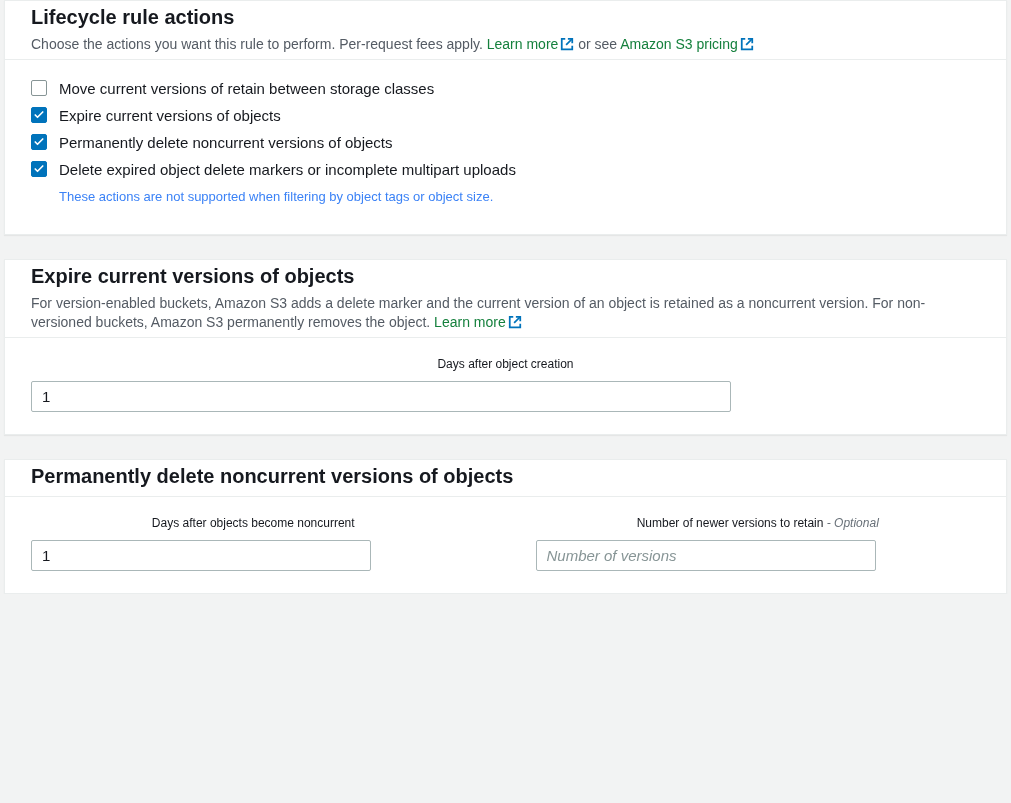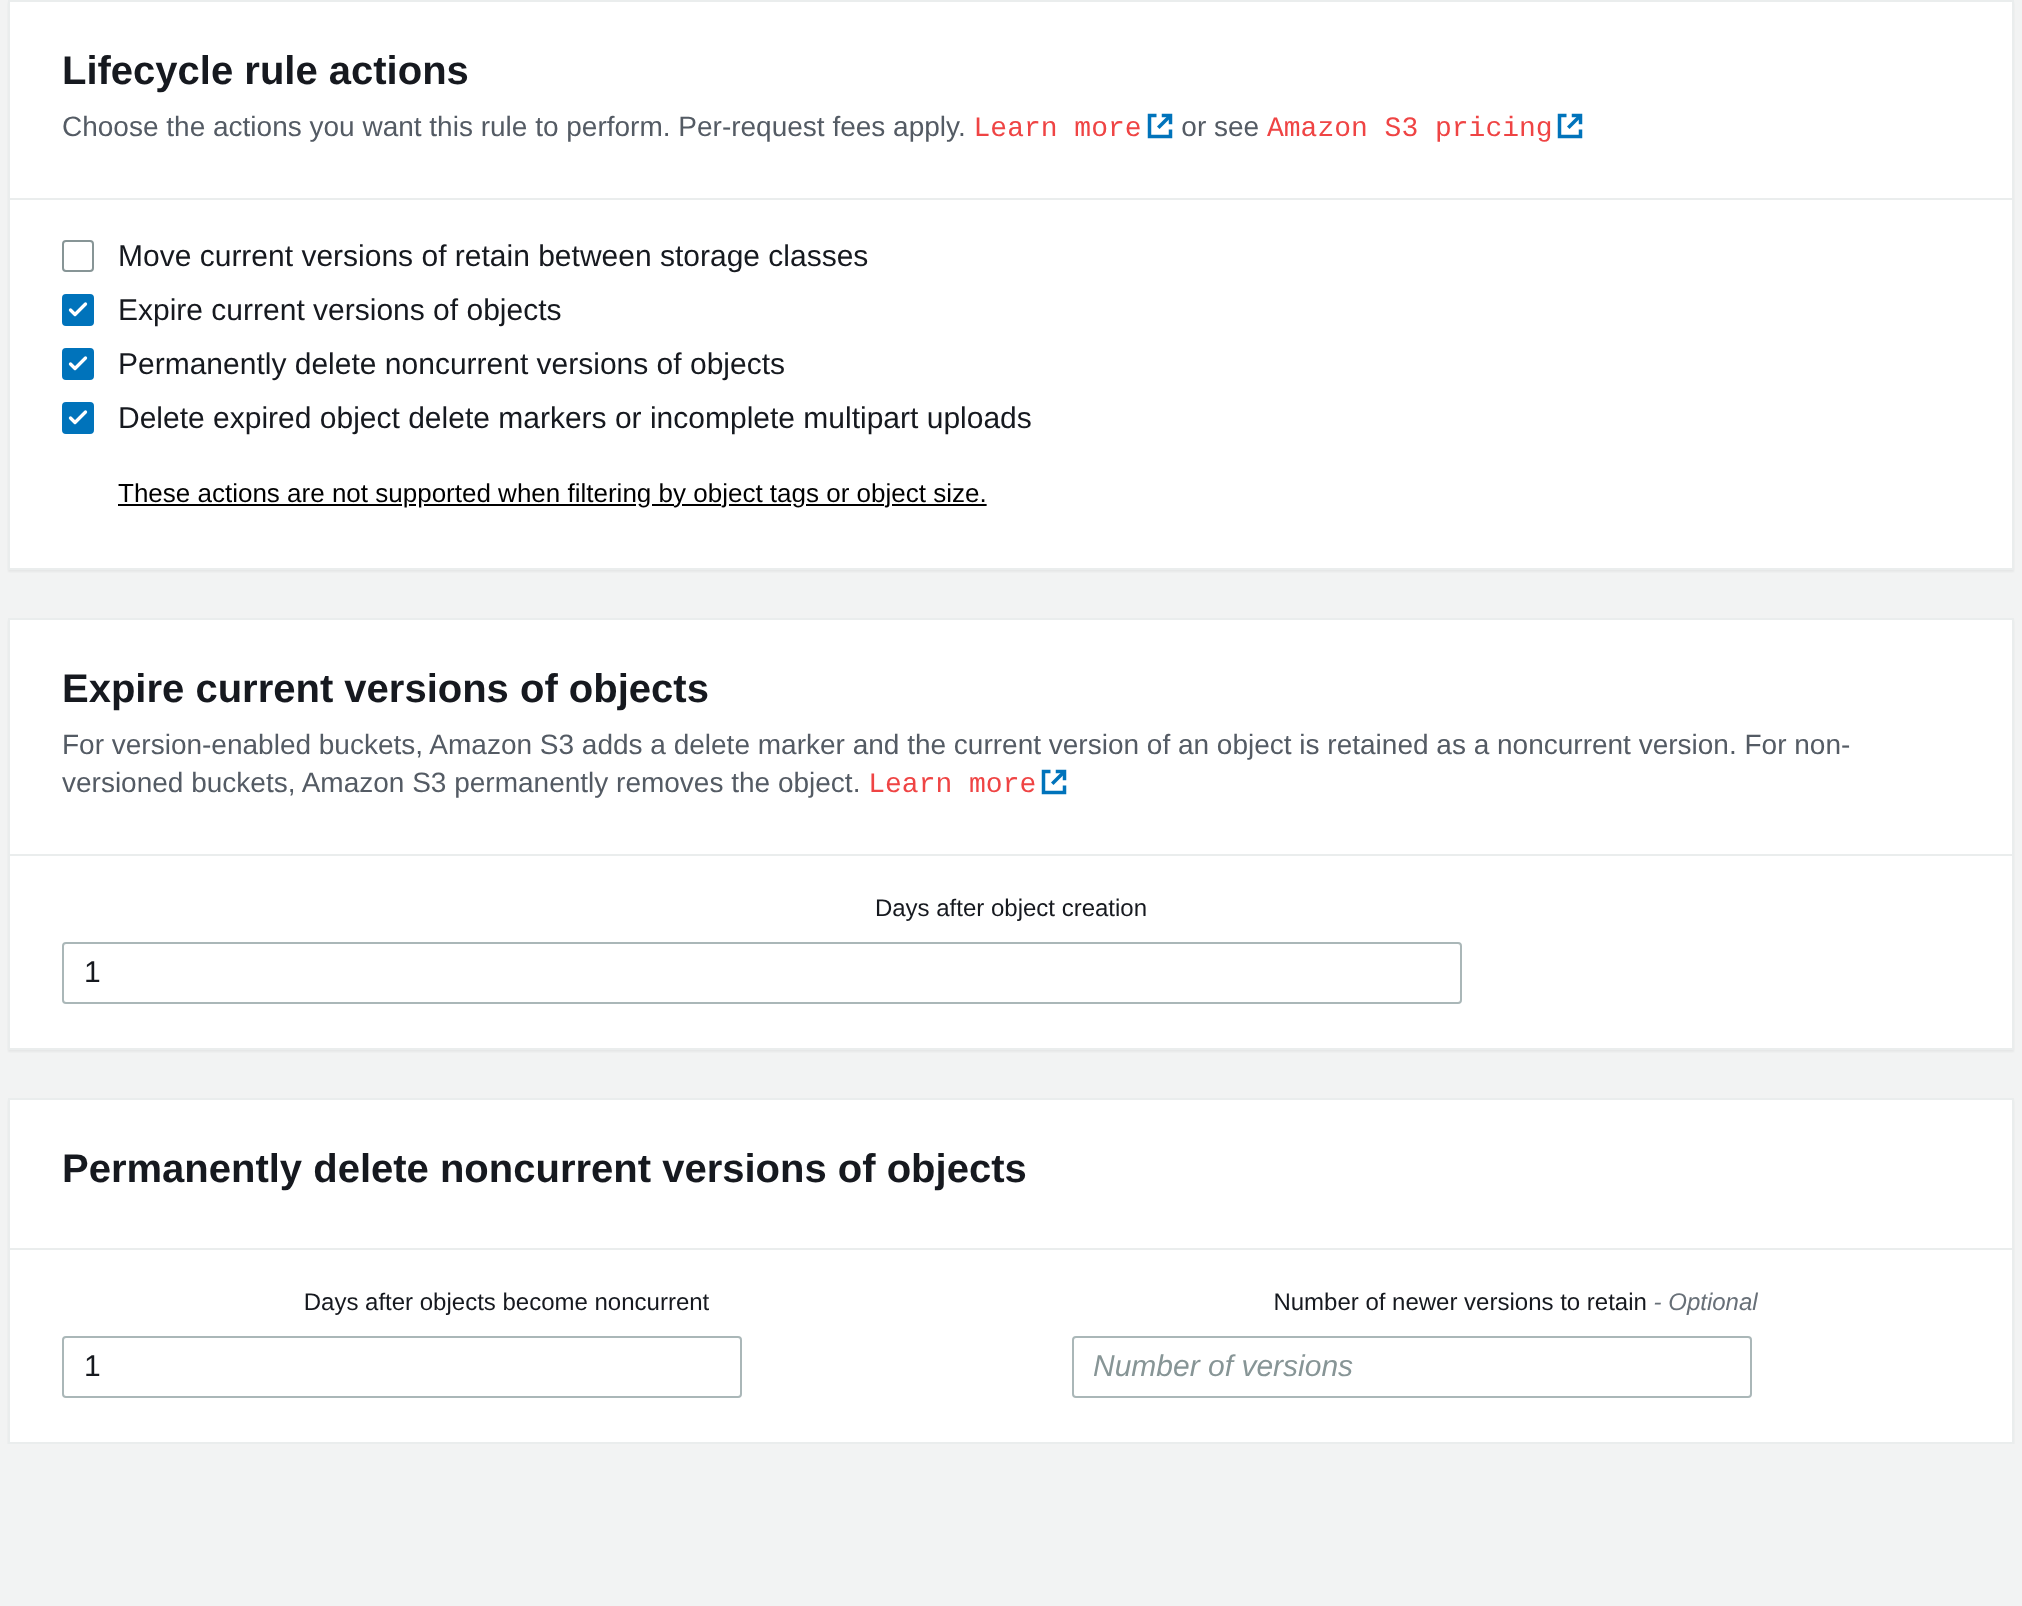--- a/index.html
+++ b/index.html
@@ -10,41 +10,40 @@
     font-size: 14px;
     line-height: 1.4;
   }
   .panel {
     background: #fff;
     border: 1px solid #eaeded;
     box-shadow: 0 1px 1px rgba(0,0,0,0.05);
     margin: 0 4px 24px 4px;
   }
   .panel-header {
-    padding: 21px 26px;
+    padding: 2px 26px;
     border-bottom: 1px solid #eaeded;
   }
   .panel-header h2 {
     font-size: 20px;
     font-weight: 700;
     color: #16191f;
     margin-bottom: 4px;
   }
   .panel-header p {
     color: #545b64;
     font-size: 14px;
   }
   .panel-body {
     padding: 18px 26px 22px 26px;
   }
   a.link {
-    color: #ef4444;
+    color: #15803d;
     text-decoration: none;
     cursor: pointer;
-    font-family: Liberation Mono, monospace;
   }
   .ext-icon {
     display: inline-block;
     vertical-align: -2px;
     margin-left: 2px;
   }
   .ext-icon svg { width: 14px; height: 14px; }
   .cb-row {
     display: flex;
     align-items: flex-start;
@@ -67,23 +66,22 @@
     background: #0073bb;
     border-color: #0073bb;
   }
   .cb.checked svg { width: 12px; height: 12px; }
   .cb-label {
     font-size: 15px;
     color: #16191f;
   }
   .cb-sub {
     font-size: 13px;
-    color: #000000;
-    margin-top: 18px;
-    text-decoration: underline;
+    color: #3b82f6;
+    margin-top: 8px;
   }
   .field-label {
     font-size: 12px;
     color: #16191f;
     margin-bottom: 8px;
     display: block;
     text-align: center;
   }
   .field-label .optional {
     font-style: italic;

